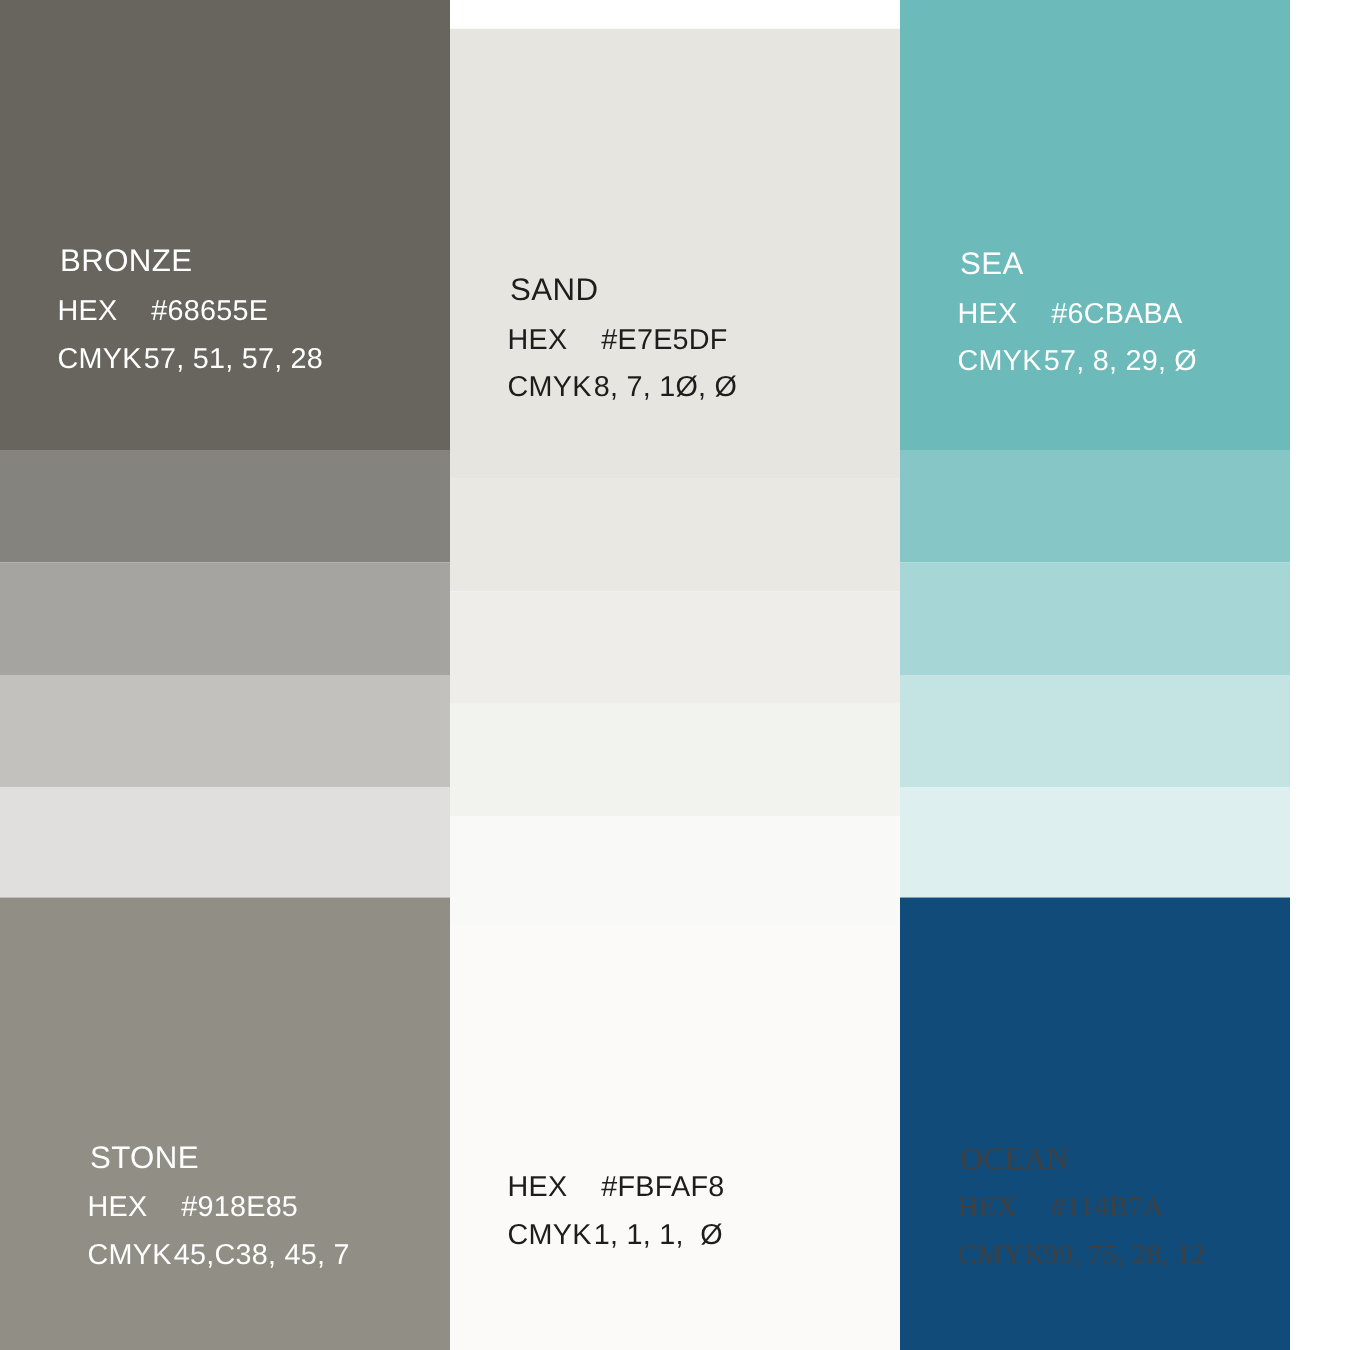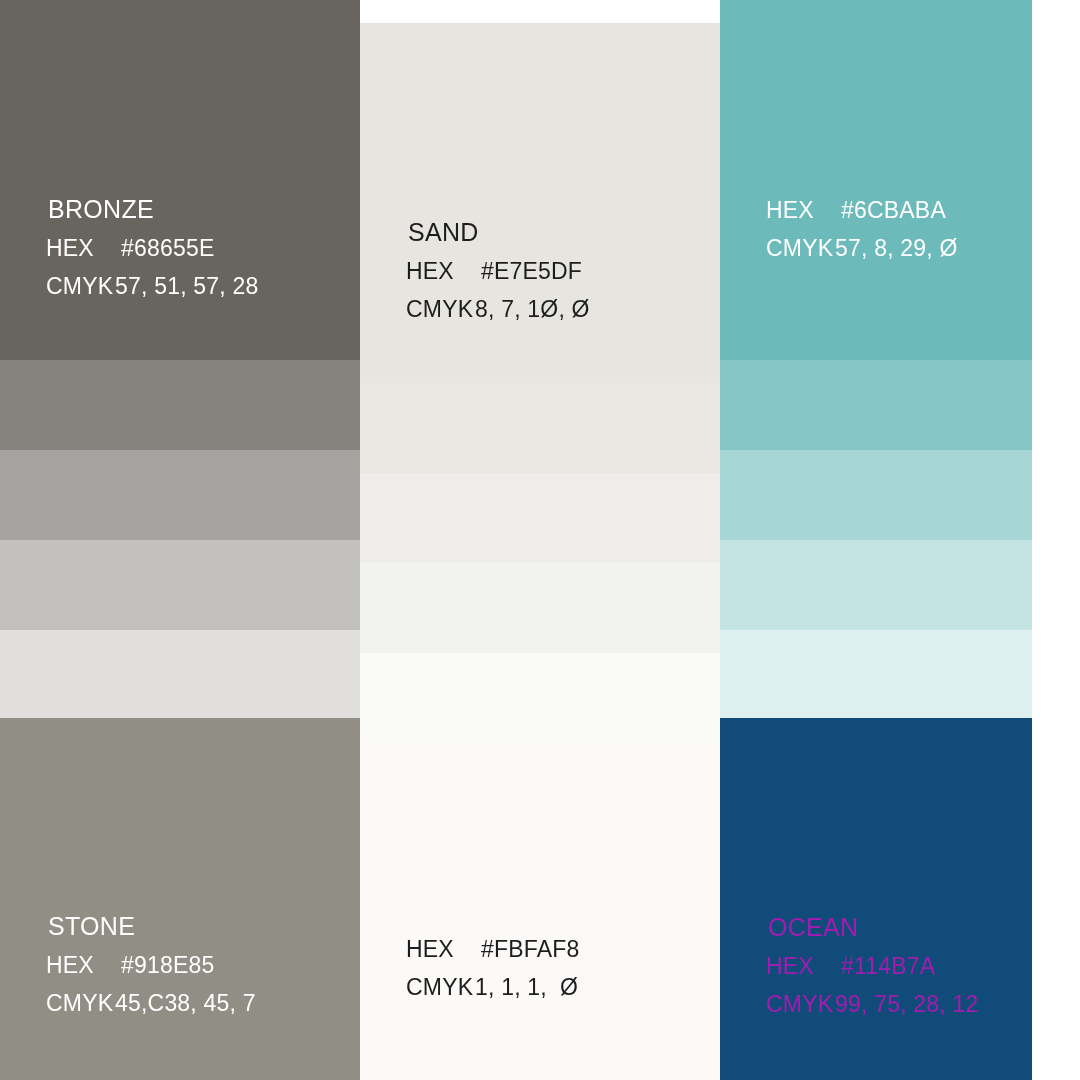--- a/index.html
+++ b/index.html
@@ -97,21 +97,21 @@
       <div class="row row-hex">
         <span class="row-key">HEX</span>
         <span class="row-val">#68655E</span>
       </div>
       <div class="row row-cmyk">
         <span class="row-key">CMYK</span>
         <span class="row-val">57, 51, 57, 28</span>
       </div>
     </div>
 
-    <div class="label label-bottom on-dark" style="color: rgb(255, 255, 255);">
+    <div class="label label-bottom on-dark" style="color: rgb(255, 255, 255); margin-left: 24px;">
       <div class="name">STONE</div>
       <div class="row row-hex">
         <span class="row-key">HEX</span>
         <span class="row-val">#918E85</span>
       </div>
       <div class="row row-cmyk">
         <span class="row-key">CMYK</span>
         <span class="row-val">45,C38, 45, 7</span>
       </div>
     </div>
@@ -151,31 +151,32 @@
 
   <div class="column col-3">
     <div class="swatch swatch-top" style="background-color: rgb(108, 186, 186);"></div>
     <div class="swatch tint-1" style="background-color: rgb(134, 198, 198);"></div>
     <div class="swatch tint-2" style="background-color: rgb(167, 214, 214);"></div>
     <div class="swatch tint-3" style="background-color: rgb(196, 227, 227);"></div>
     <div class="swatch tint-4" style="background-color: rgb(222, 239, 239);"></div>
     <div class="swatch swatch-bottom" style="background-color: rgb(17, 75, 122);"></div>
 
     <div class="label label-top on-dark" style="color: rgb(255, 255, 255);">
+      <div class="name">SEA</div>
       <div class="row row-hex">
         <span class="row-key">HEX</span>
         <span class="row-val">#6CBABA</span>
       </div>
       <div class="row row-cmyk">
         <span class="row-key">CMYK</span>
         <span class="row-val">57, 8, 29, Ø</span>
       </div>
     </div>
 
-    <div class="label label-bottom on-dark" style="color: #a21caf;">
+    <div class="label label-bottom on-dark" style="color: #404040; font-family: Liberation Serif, serif;">
       <div class="name">OCEAN</div>
       <div class="row row-hex">
         <span class="row-key">HEX</span>
         <span class="row-val">#114B7A</span>
       </div>
       <div class="row row-cmyk">
         <span class="row-key">CMYK</span>
         <span class="row-val">99, 75, 28, 12</span>
       </div>
     </div>

